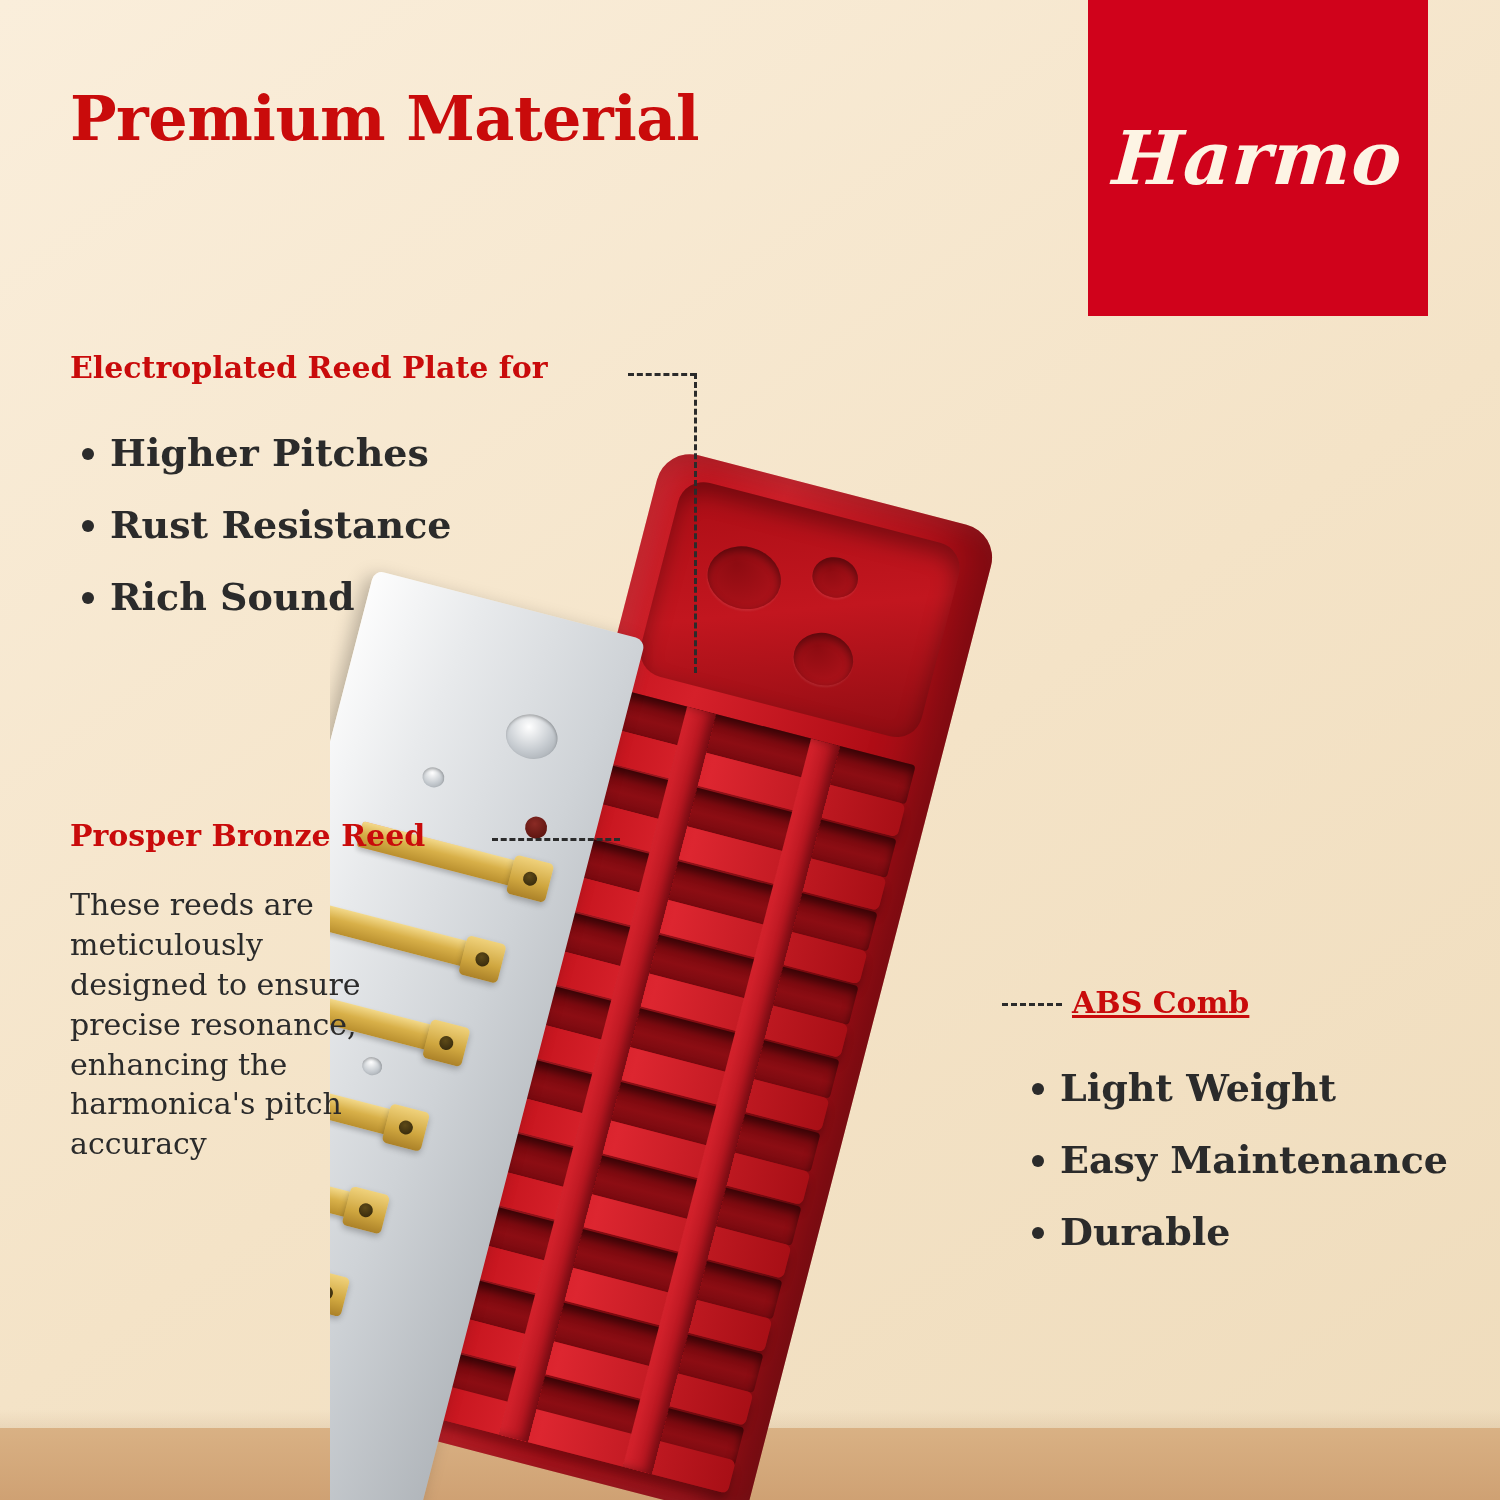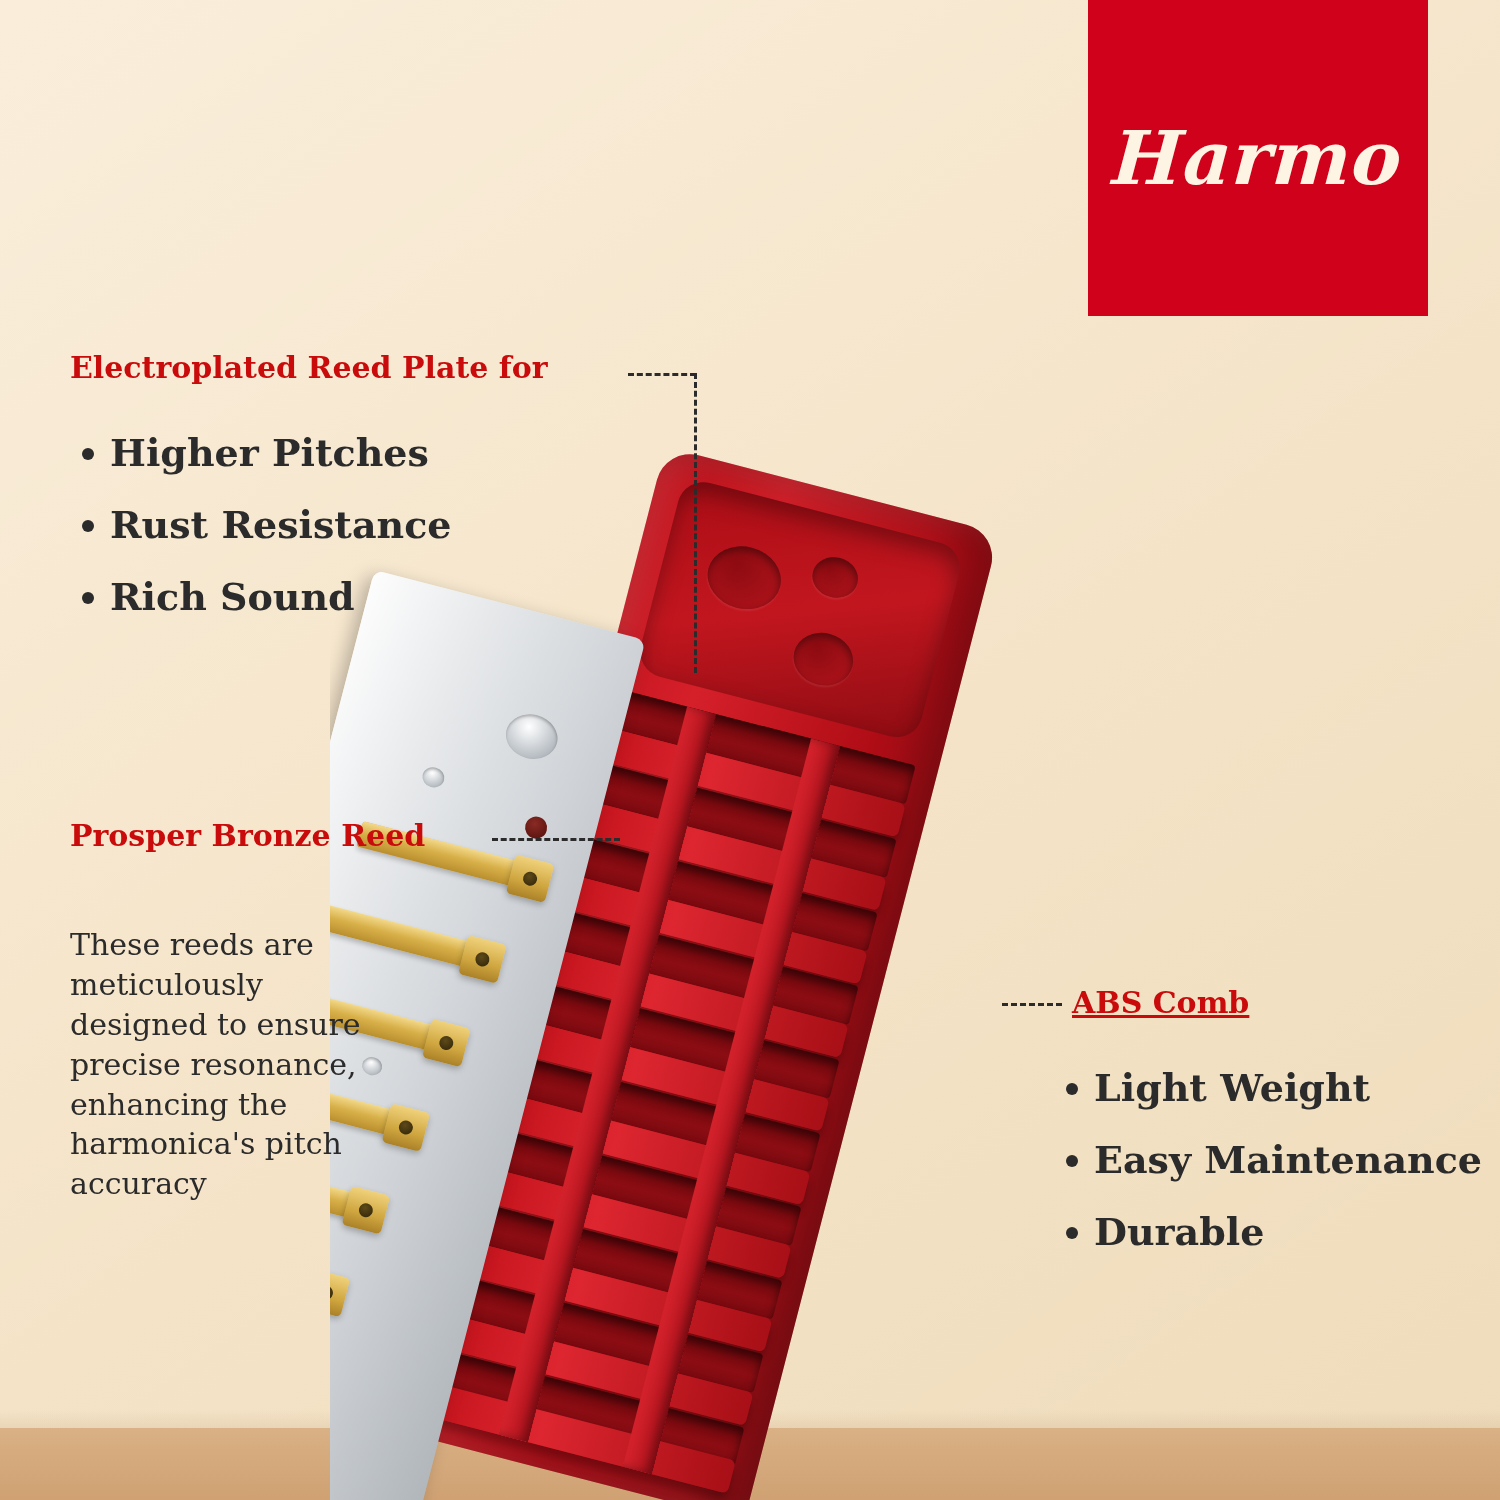--- a/index.html
+++ b/index.html
@@ -103,34 +103,33 @@
     position: relative;
     top: -3px;
   }
   .paragraph {
     position: absolute;
     font-family: "DejaVu Serif", serif;
     color: #2b2b2b;
     font-size: 30px;
     line-height: 1.33;
     width: 330px;
-    margin-top: 40px;
   }
 
   
   #callout-reedplate-heading { left: 70px; top: 350px; }
   #callout-reedplate-bullets { left: 82px; top: 430px; }
 
   
   #callout-reed-heading { left: 70px; top: 818px; }
   #callout-reed-paragraph { left: 70px; top: 885px; }
 
   
   #callout-comb-heading { left: 1072px; top: 985px; text-decoration: underline; }
-  #callout-comb-bullets { left: 1066px; top: 1065px; }
+  #callout-comb-bullets { left: 1032px; top: 1065px; }
 
   
   .leader {
     position: absolute;
     border-top: 3px dashed #2b2b2b;
   }
   .leader-v {
     position: absolute;
     border-left: 3px dashed #2b2b2b;
   }
@@ -271,20 +270,21 @@
   }
 </style>
 </head>
 <body>
 
 <div class="page">
 
   <div class="floor-shadow"></div>
   <div class="floor"></div>
 
+  <div class="title">Premium Material</div>
 
   <div class="logo-box">
     <span class="logo-text">Harmo</span>
   </div>
 
   <div class="photo">
 
     <div class="comb">
       <div class="comb-top-cavity">
         <div class="cav-hole" style="left:46px; top:52px; width:74px; height:62px;"></div>

